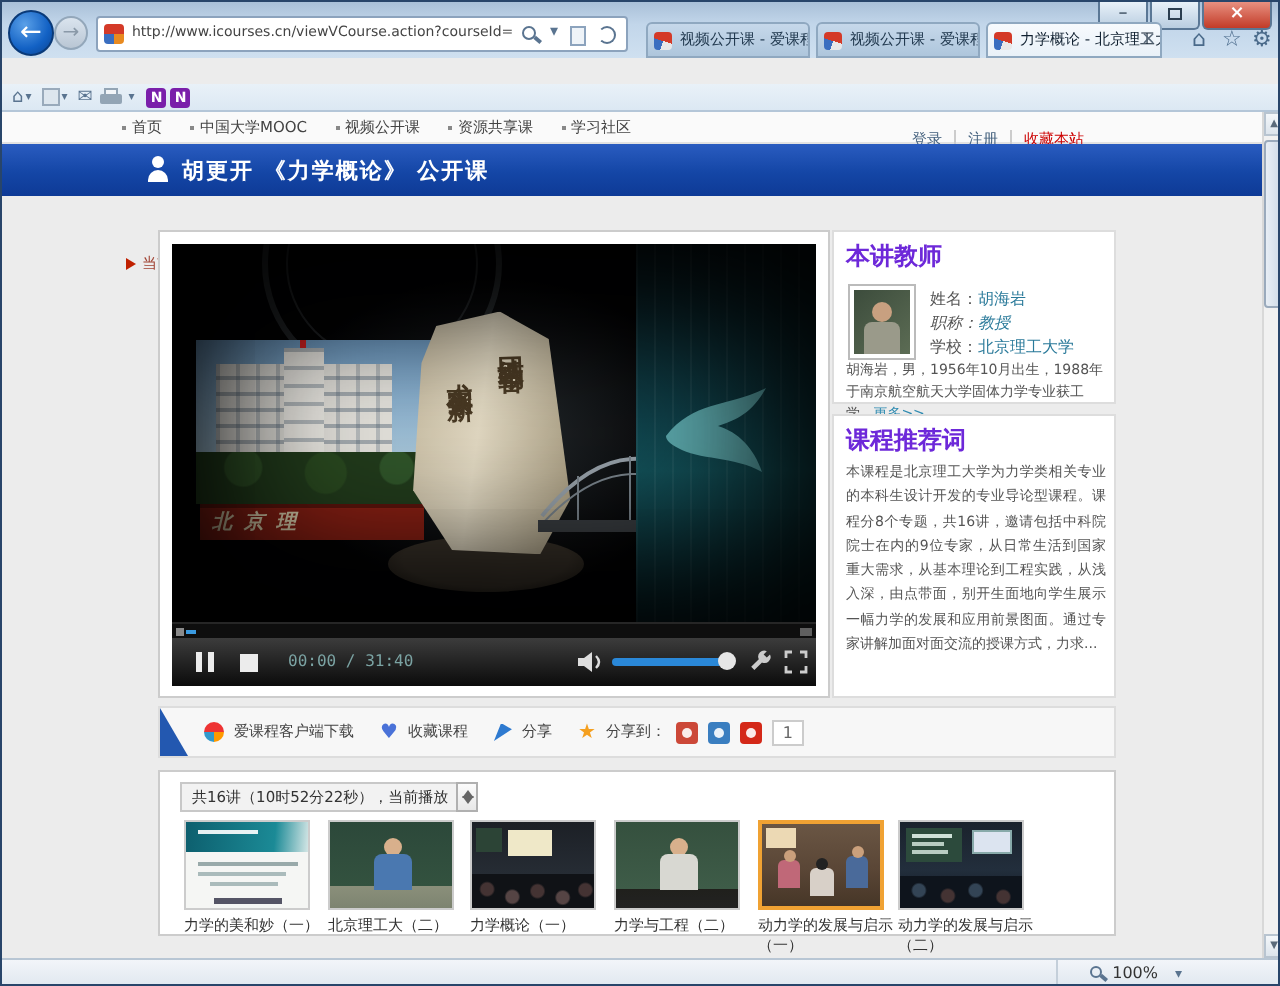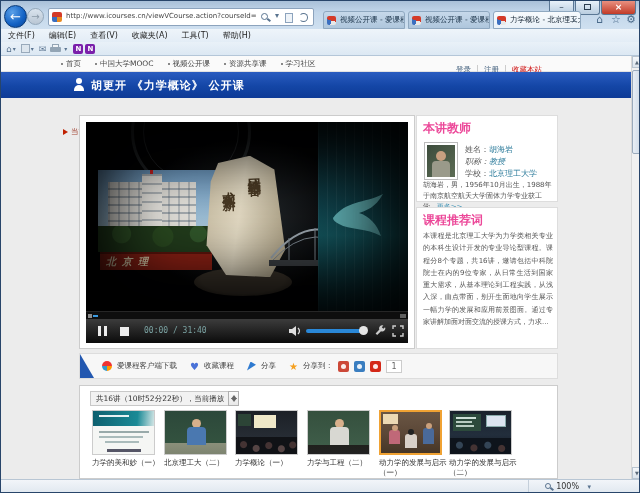--- a/index.html
+++ b/index.html
@@ -137,21 +137,21 @@
   #stopbtn { position:absolute; left:34px; top:8px; width:9px; height:9px; background:#ececec; }
   #timedisp { position:absolute; left:58px; top:7px; font-family:"DejaVu Sans Mono", monospace; font-size:8px; color:#7ba3a3; }
   #vol-track { position:absolute; right:46px; top:10px; width:56px; height:4px; background:#2a88d8; border-radius:2px; }
   #vol-knob { position:absolute; right:40px; top:7px; width:9px; height:9px; border-radius:50%; background:#e6e6e6; }
   #speaker { position:absolute; right:106px; top:6px; }
   #wrench { position:absolute; right:22px; top:6px; }
   #fsbtn { position:absolute; right:4px; top:6px; }
 
   
   #teacherbox { position:absolute; left:415px; top:59px; width:142px; height:87px; background:#fff; border:1px solid #ddd; padding:4px 6px; }
-  .panel-h { font-size:12px; font-weight:bold; color:#ec4899; }
+  .panel-h { font-size:12px; font-weight:bold; color:#6d28d9; }
   #tphoto { position:absolute; left:7px; top:26px; width:34px; height:38px; border:1px solid #bbb; background:#fff; padding:2px; }
   #tphoto .ph { position:relative; width:28px; height:32px; background:linear-gradient(135deg,#3c4c3c,#5c6c54); overflow:hidden; }
   #tphoto .hd { position:absolute; left:9px; top:6px; width:10px; height:10px; border-radius:50%; background:#c8a080; }
   #tphoto .sh { position:absolute; left:5px; top:16px; width:18px; height:16px; border-radius:4px 4px 0 0; background:#9a9a8a; }
   .trow { position:absolute; left:48px; font-size:8px; white-space:nowrap; }
   .trow .lab { color:#555; } .trow .val { color:#2a7a9a; }
   #trow1 { top:28px; } #trow2 { top:40px;font-style:italic; } #trow3 { top:52px; }
   #tbio { position:absolute; left:6px; top:64px; width:130px; font-size:7px; line-height:11px; color:#555; }
   #tbio .more { color:#2e8ab0; }
 
@@ -168,21 +168,21 @@
   .ico-heart { color:#4a72d8; font-size:10px; }
   .ico-share { width:9px; height:9px; background:#2e7ad0; clip-path:polygon(0 100%, 100% 35%, 40% 0); }
   .ico-star { color:#f5a020; font-size:10px; }
   .soc { width:11px; height:11px; border-radius:2px; position:relative; margin-right:4px; }
   .soc::after { content:""; position:absolute; left:3px; top:3px; width:5px; height:5px; border-radius:50%; background:rgba(255,255,255,0.9); }
   .soc1 { background:#cc4838; } .soc2 { background:#3a7ec0; } .soc3 { background:#d42818; }
   #shcount { width:16px; height:13px; background:#fff; border:1px solid #ccc; font-size:8px; color:#666; text-align:center; line-height:12px; }
   .shgap { margin-left:8px; }
 
   
-  #playlist { position:absolute; left:78px; top:329px; width:479px; height:94px; background:#fff; border:1px solid #ccc; }
+  #playlist { position:absolute; left:78px; top:329px; width:479px; height:83px; background:#fff; border:1px solid #ccc; }
   #pl-head { position:absolute; left:10px; top:5px; height:15px; background:#f2f2f2; border:1px solid #c8c8c8;
     font-size:7.5px; color:#333; line-height:13px; padding:0 5px; }
   #pl-spin { position:absolute; left:148px; top:5px; width:11px; height:15px; border:1px solid #b0b0b0;
     background:linear-gradient(180deg,#fbfbfb,#e8e8e8); }
   #pl-spin .up { position:absolute; left:2px; top:3px; width:0; height:0; border-left:3px solid transparent; border-right:3px solid transparent; border-bottom:4px solid #666; }
   #pl-spin .dn { position:absolute; left:2px; bottom:3px; width:0; height:0; border-left:3px solid transparent; border-right:3px solid transparent; border-top:4px solid #666; }
 
   .thumb { position:absolute; top:24px; width:63px; height:45px; border:1px solid #ccc; background:#222; overflow:hidden; }
   .thumb.active { border:2px solid #f0a233; }
   .cap { position:absolute; top:72px; width:74px; font-size:7.5px; line-height:9.5px; color:#333; }
@@ -284,28 +284,20 @@
     <div class="tab active" id="tab3">
       <span class="tfav"></span>
       <span>力学概论 - 北京理工大...</span>
       <span class="tclose">×</span>
     </div>
     <span class="tbicon" id="home-ico">⌂</span>
     <span class="tbicon" id="star-ico">☆</span>
     <span class="tbicon" id="gear-ico">⚙</span>
   </div>
 
-  <div id="menubar">
-    <span>文件(F)</span>
-    <span>编辑(E)</span>
-    <span>查看(V)</span>
-    <span>收藏夹(A)</span>
-    <span>工具(T)</span>
-    <span>帮助(H)</span>
-  </div>
 
   <div id="cmdbar">
     <span class="cmdico">⌂</span>
     <span class="caret">▾</span>
     <span class="feedbox"></span>
     <span class="caret">▾</span>
     <span class="cmdico">✉</span>
     <span class="printer">
         <span class="pp"></span>
         <span class="pb"></span>

